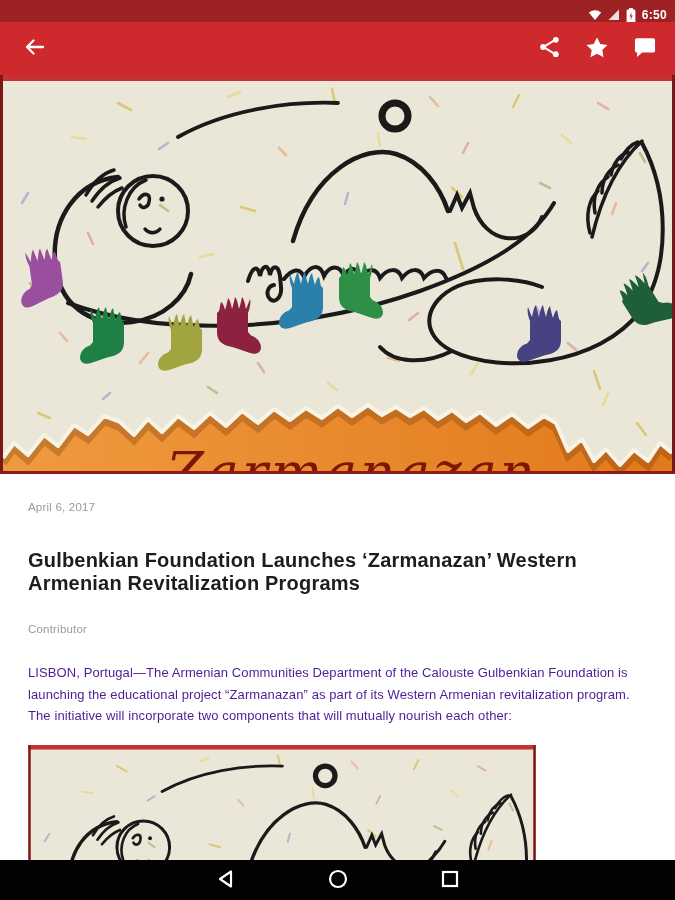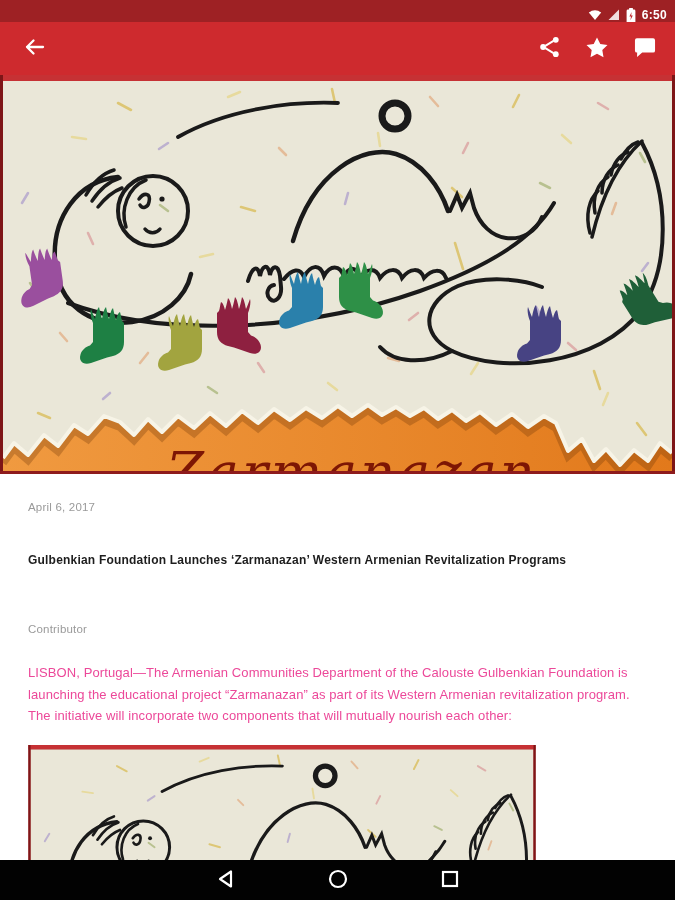--- a/index.html
+++ b/index.html
@@ -14,25 +14,25 @@
   .app-bar{position:absolute;left:0;top:22px;width:675px;height:53px;background:#CE2A2E;
            display:flex;align-items:center;box-sizing:border-box;padding:0 18px 0 22px;}
   .icon-btn{background:none;border:none;padding:0;width:24px;height:24px;display:flex;
             align-items:center;justify-content:center;cursor:pointer;}
   .app-bar .spacer{flex:1;}
   .app-bar .right{display:flex;gap:24px;}
   
   .hero{position:absolute;left:0;top:75px;width:675px;height:399px;overflow:hidden;}
   
   .date{position:absolute;left:28px;top:501px;font-size:11.5px;color:#9A9A9A;letter-spacing:.2px;}
-  .title{position:absolute;left:28px;top:549px;width:600px;font-size:12px;font-weight:700;
+  .title{position:absolute;left:28px;top:549px;width:600px;font-size:20px;font-weight:700;
          line-height:23px;color:#1D1D1D;letter-spacing:.2px;}
   .byline{position:absolute;left:28px;top:623px;font-size:11.5px;color:#9A9A9A;letter-spacing:.2px;}
   .body-text{position:absolute;left:28px;top:662px;width:620px;font-size:13px;line-height:21.5px;
-             color:#ec4899;letter-spacing:.1px;}
+             color:#4c1d95;letter-spacing:.1px;}
   .inline-image{position:absolute;left:28px;top:745px;width:508px;height:115px;overflow:hidden;}
   
   .nav-bar{position:absolute;left:0;top:860px;width:675px;height:40px;background:#020202;
            display:flex;align-items:center;justify-content:center;gap:92px;}
   .nav-btn{background:none;border:none;padding:0;width:20px;height:20px;display:flex;
            align-items:center;justify-content:center;cursor:pointer;}
 </style>
 </head>
 <body>
 

